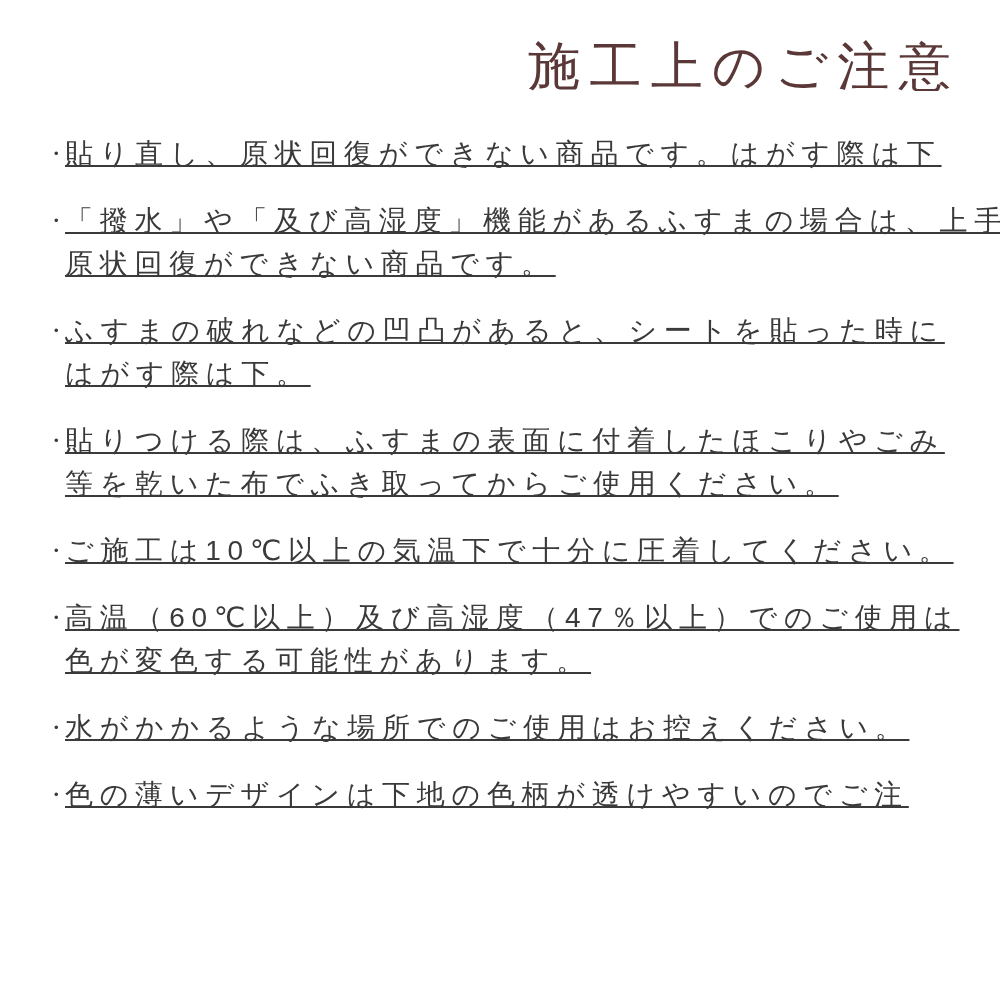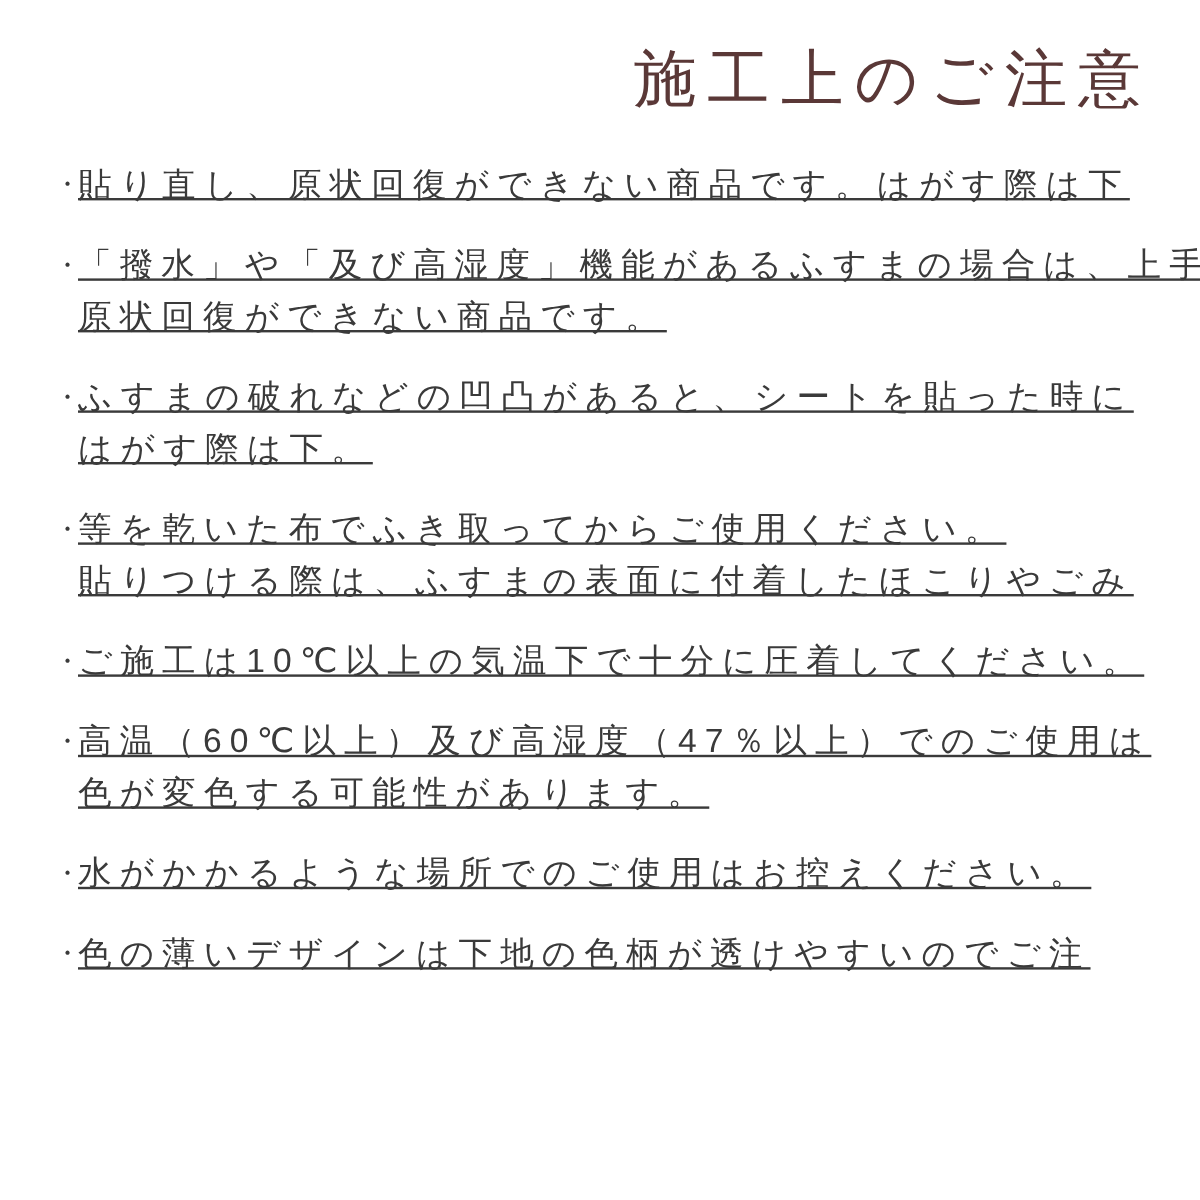--- a/index.html
+++ b/index.html
@@ -87,22 +87,22 @@
       <li class="note-item">
         <span class="bullet">・</span>
         <div class="note-text">
           <span class="note-line">ふすまの破れなどの凹凸があると、シートを貼った時に</span>
           <span class="note-line">はがす際は下。</span>
         </div>
       </li>
       <li class="note-item">
         <span class="bullet">・</span>
         <div class="note-text">
+          <span class="note-line">貼りつける際は、ふすまの表面に付着したほこりやごみ</span>
           <span class="note-line">等を乾いた布でふき取ってからご使用ください。</span>
-          <span class="note-line">貼りつける際は、ふすまの表面に付着したほこりやごみ</span>
         </div>
       </li>
       <li class="note-item">
         <span class="bullet">・</span>
         <div class="note-text">
           <span class="note-line">ご施工は10℃以上の気温下で十分に圧着してください。</span>
         </div>
       </li>
       <li class="note-item">
         <span class="bullet">・</span>

